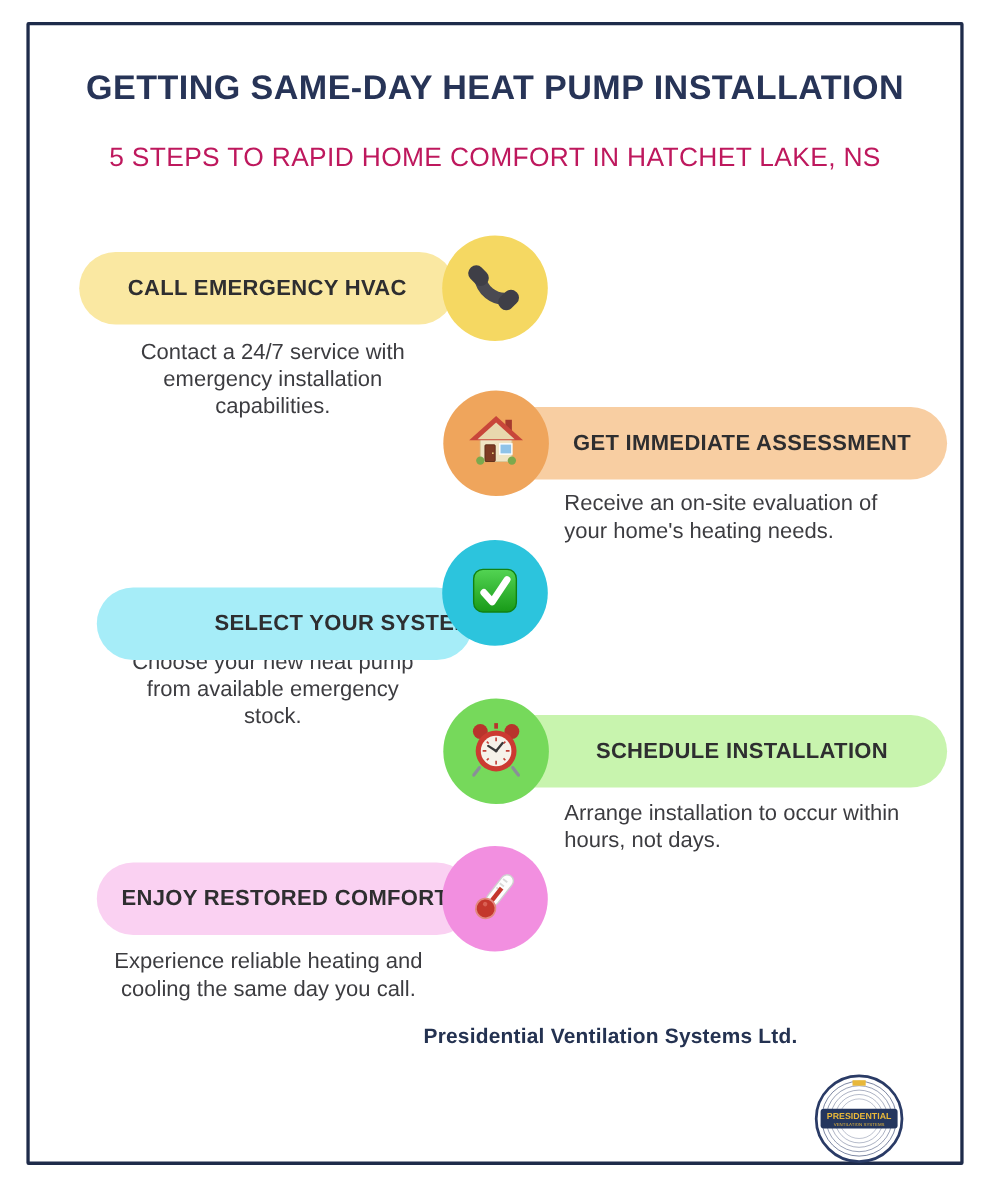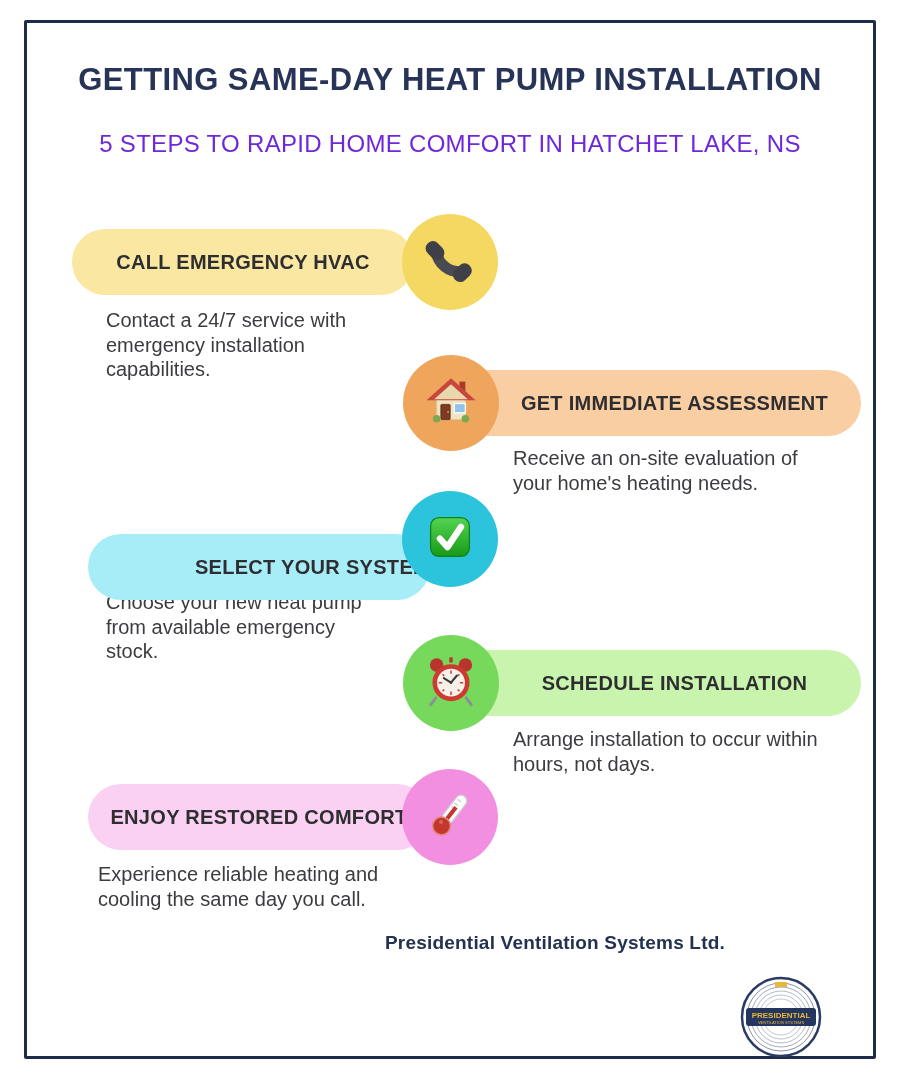--- a/index.html
+++ b/index.html
@@ -12,39 +12,39 @@
     border:3px solid #1E2B4A;border-radius:2px;pointer-events:none;
   }
   .title{
     position:absolute;left:40px;right:40px;top:62px;margin:0;
     text-align:center;font-size:31px;font-weight:700;letter-spacing:.4px;
     color:#273457;
   }
   .subtitle{
     position:absolute;left:40px;right:40px;top:130px;margin:0;
     text-align:center;font-size:24px;font-weight:400;letter-spacing:.3px;
-    color:#6d28d9;
+    color:#be185d;
   }
   .pill{
     position:absolute;height:66px;border-radius:33px;background:var(--pill);
     display:flex;align-items:center;justify-content:center;z-index:1;
   }
   .pill .label{
     font-size:20px;font-weight:700;color:#2E2E30;letter-spacing:.3px;white-space:nowrap;
   }
   .pill-right{padding-left:46px;text-align:right;}
   .circle{
     position:absolute;width:96px;height:96px;border-radius:50%;
     background:var(--circle);z-index:2;
     display:flex;align-items:center;justify-content:center;
   }
   .desc{
     position:absolute;margin:0;font-size:20px;line-height:24.5px;color:#3C3C40;
   }
-  .desc.right{text-align:left;}
+  .desc.right{text-align:center;}
   .desc.left{text-align:left;}
 
   
   .s1-pill{left:72px;top:229px;width:342px;}
   .s1-circle{left:402px;top:214px;}
   .s1-desc{left:106px;top:308px;width:284px;}
 
   .s2-circle{left:403px;top:355px;}
   .s2-pill{left:442px;top:370px;width:373px;}
   .s2-desc{left:513px;top:446px;width:300px;}

